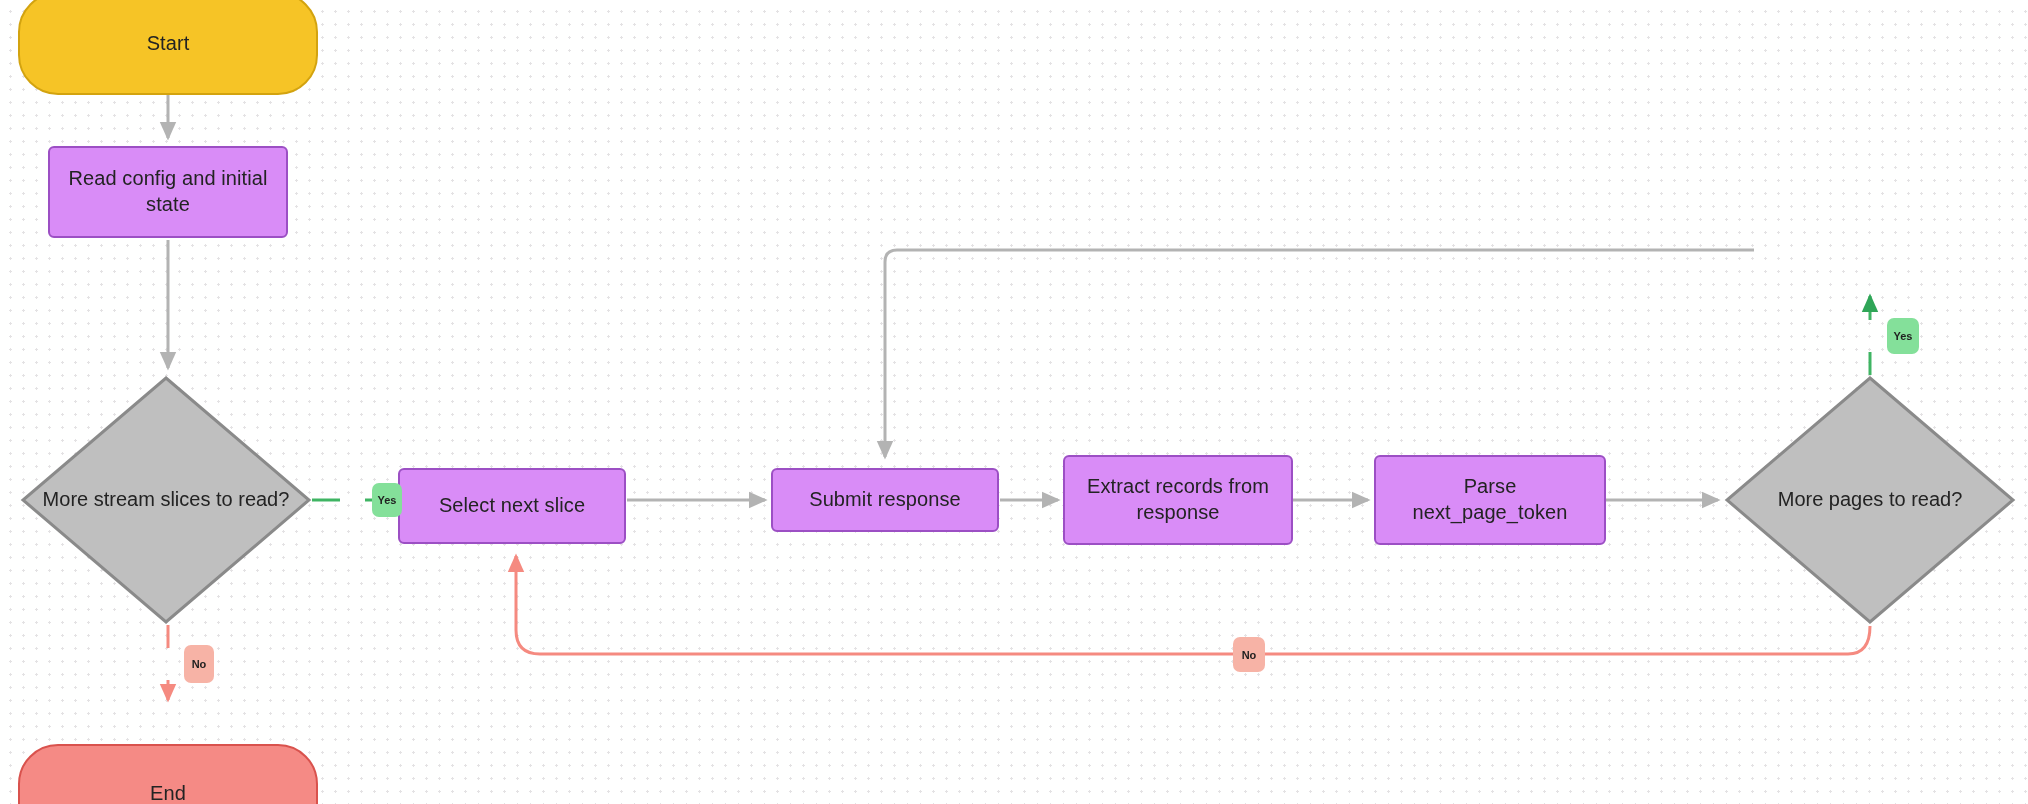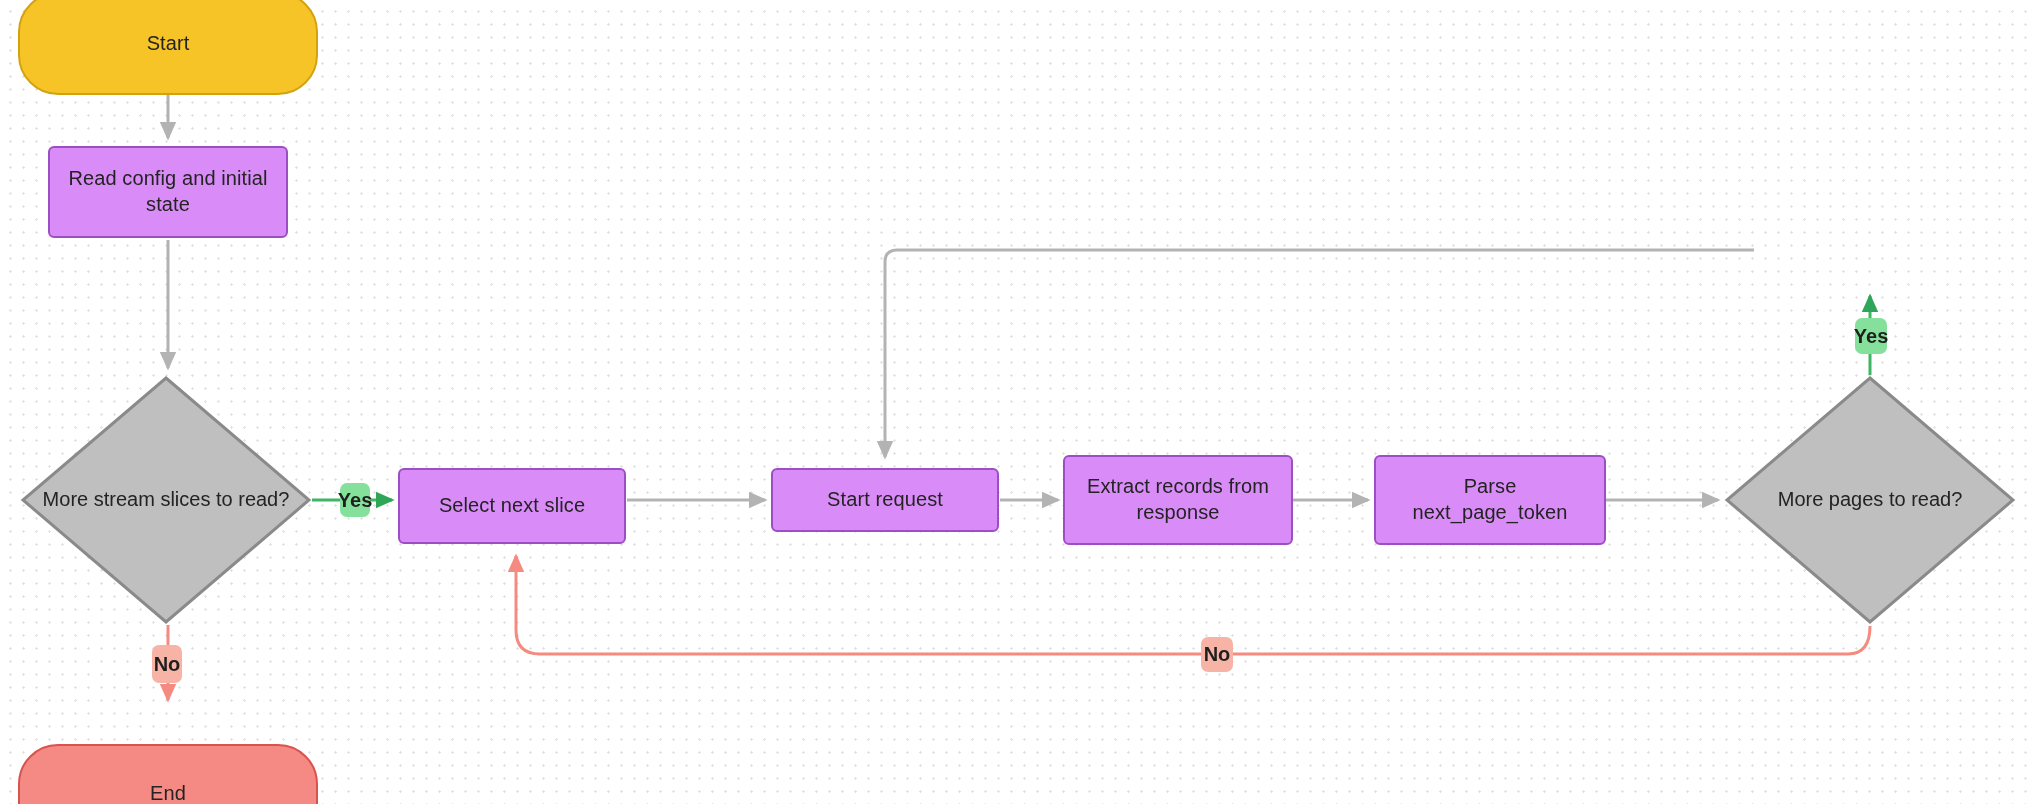--- a/index.html
+++ b/index.html
@@ -87,25 +87,26 @@
     font-size: 20px;
     line-height: 1.28;
     pointer-events: none;
   }
   .edge-label {
     position: absolute;
     box-sizing: border-box;
     display: flex;
     align-items: center;
     justify-content: center;
-    font-size: 20px;
+    font-size: 11px;
     font-weight: bold;
     color: #1f1f1f;
     border-radius: 7px;
     padding: 0 5px;
+    margin-left: 32px;
   }
   .edge-label-yes { background: #84e09a; }
   .edge-label-no  { background: #f7b3a6; }
 </style>
 </head>
 <body>
 
 <div id="canvas">
 
   <svg id="edge-layer" viewBox="0 0 2028 804" width="2028" height="804" xmlns="http://www.w3.org/2000/svg">
@@ -166,21 +167,21 @@
 
   <div class="node node-terminal node-end" style="left:18px; top:744px; width:300px; height:100px;">
     <span>End</span>
   </div>
 
   <div class="node node-process" style="left:398px; top:468px; width:228px; height:76px;">
     <span>Select next slice</span>
   </div>
 
   <div class="node node-process" style="left:771px; top:468px; width:228px; height:64px;">
-    <span>Start request</span>
+    <span>Submit response</span>
   </div>
 
   <div class="node node-process" style="left:1374px; top:455px; width:232px; height:90px;">
     <span>Parse next_page_token</span>
   </div>
 
   <div class="node node-process" style="left:1063px; top:455px; width:230px; height:90px;">
     <span>Extract records from response</span>
   </div>
 

